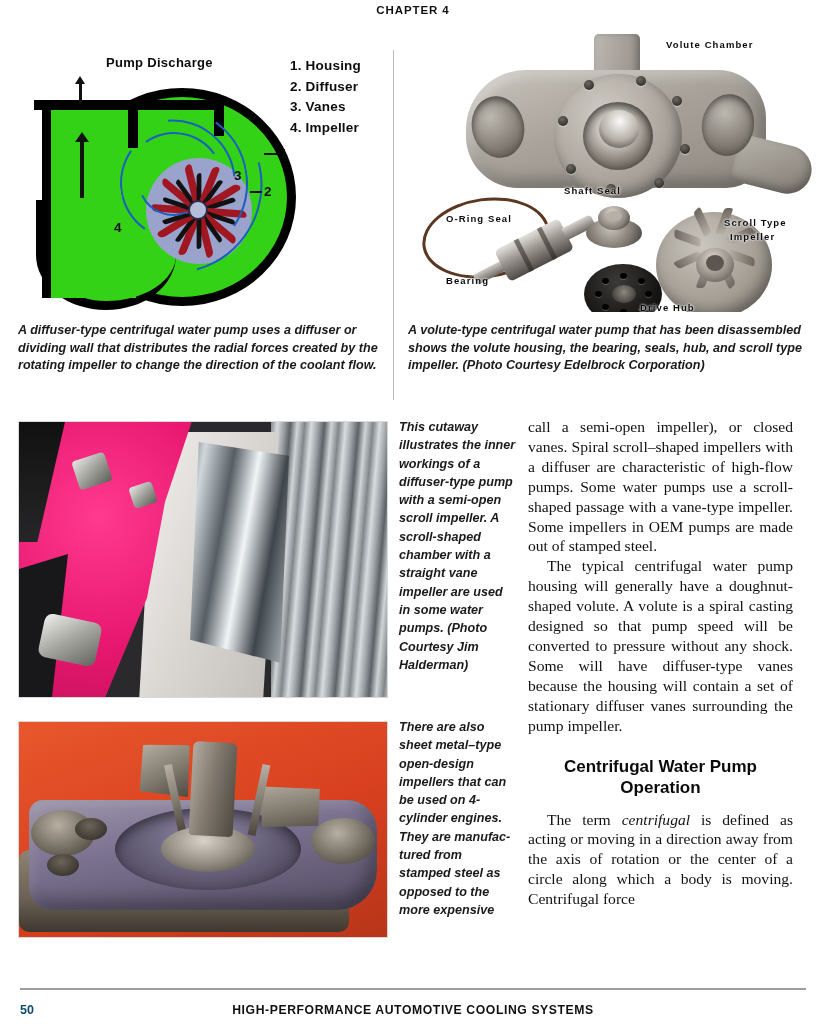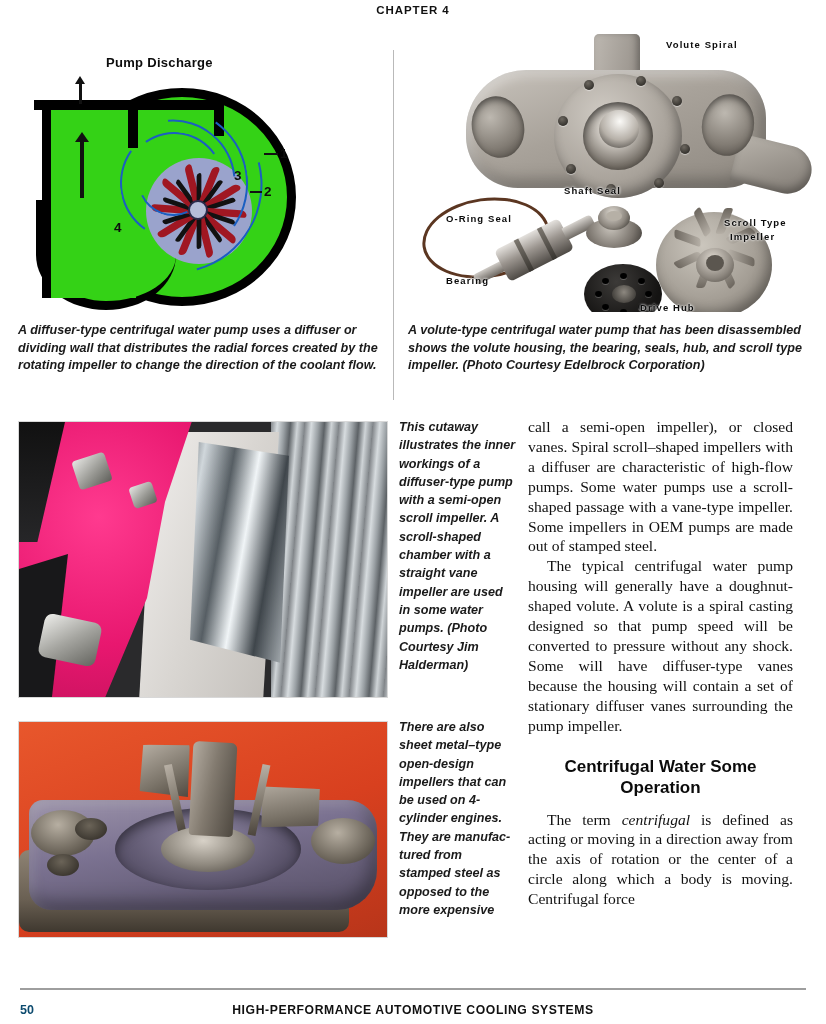--- a/index.html
+++ b/index.html
@@ -696,20 +696,26 @@
 
 <div class="page">
 
   <div class="chapter-head">CHAPTER 4</div>
 
   <div class="fig-left">
     <div class="diagram">
 
       <div class="diag-title">Pump Discharge</div>
 
+      <div class="legend">
+        <div>1. Housing</div>
+        <div>2. Diffuser</div>
+        <div>3. Vanes</div>
+        <div>4. Impeller</div>
+      </div>
 
       <div class="volute-body">
         <div class="v-shell"></div>
         <div class="v-throat-round"></div>
         <div class="v-throat"></div>
         <div class="v-top-bar"></div>
         <div class="v-lip"></div>
         <div class="v-lip2"></div>
 
         <div class="up-arrow">
@@ -830,21 +836,21 @@
             <div class="imp-vane" style="left: 54px; top: 50px; transform: rotate(135deg) skewX(-20deg);"></div>
             <div class="imp-vane" style="left: 54px; top: 50px; transform: rotate(180deg) skewX(-20deg);"></div>
             <div class="imp-vane" style="left: 54px; top: 50px; transform: rotate(225deg) skewX(-20deg);"></div>
             <div class="imp-vane" style="left: 54px; top: 50px; transform: rotate(270deg) skewX(-20deg);"></div>
             <div class="imp-vane" style="left: 54px; top: 50px; transform: rotate(315deg) skewX(-20deg);"></div>
           </div>
         <div class="imp-hub"></div>
         <div class="imp-bore"></div>
       </div>
 
-      <div class="plabel" style="left:258px; top:22px;">Volute Spiral</div>
+      <div class="plabel" style="left:258px; top:22px;">Volute Chamber</div>
       <div class="plabel" style="left:156px; top:168px;">Shaft Seal</div>
       <div class="plabel" style="left:38px;  top:196px;">O-Ring Seal</div>
       <div class="plabel" style="left:38px;  top:258px;">Bearing</div>
       <div class="plabel" style="left:232px; top:285px;">Drive Hub</div>
       <div class="plabel" style="left:316px; top:200px;">Scroll Type</div>
       <div class="plabel" style="left:322px; top:214px;">Impeller</div>
     </div>
   </div>
 
   <div class="caption cap-right">A volute-type centrifugal water pump that has been disassembled shows the volute housing, the bearing, seals, hub, and scroll type impeller. (Photo Courtesy Edelbrock Corporation)</div>
@@ -881,21 +887,21 @@
       <div class="or-shaft"></div>
     </div>
   </div>
 
   <div class="side-cap side-cap-1">This cutaway illustrates the inner workings of a diffuser-type pump with a semi-open scroll impeller. A scroll-shaped chamber with a straight vane impeller are used in some water pumps. (Photo Courtesy Jim Halderman)</div>
   <div class="side-cap side-cap-2">There are also sheet metal–type open-design impellers that can be used on 4-cylinder engines. They are manufac-tured from stamped steel as opposed to the more expensive</div>
 
   <div class="bodycol">
     <p>call a semi-open impeller), or closed vanes. Spiral scroll–shaped impellers with a diffuser are characteristic of high-flow pumps. Some water pumps use a scroll-shaped passage with a vane-type impeller. Some impellers in OEM pumps are made out of stamped steel.</p>
     <p class="indent">The typical centrifugal water pump housing will generally have a doughnut-shaped volute. A volute is a spiral casting designed so that pump speed will be converted to pressure without any shock. Some will have diffuser-type vanes because the housing will contain a set of stationary diffuser vanes surrounding the pump impeller.</p>
-    <h2 class="sec-head">Centrifugal Water Some Operation</h2>
+    <h2 class="sec-head">Centrifugal Water Pump Operation</h2>
     <p class="indent"><span>The term </span><em>centrifugal</em><span> is defined as acting or moving in a direction away from the axis of rotation or the center of a circle along which a body is moving. Centrifugal force</span></p>
   </div>
 
   <div class="foot-rule"></div>
   <div class="folio">50</div>
   <div class="runfoot">HIGH-PERFORMANCE AUTOMOTIVE COOLING SYSTEMS</div>
 
 </div>
 
 </body></html>

